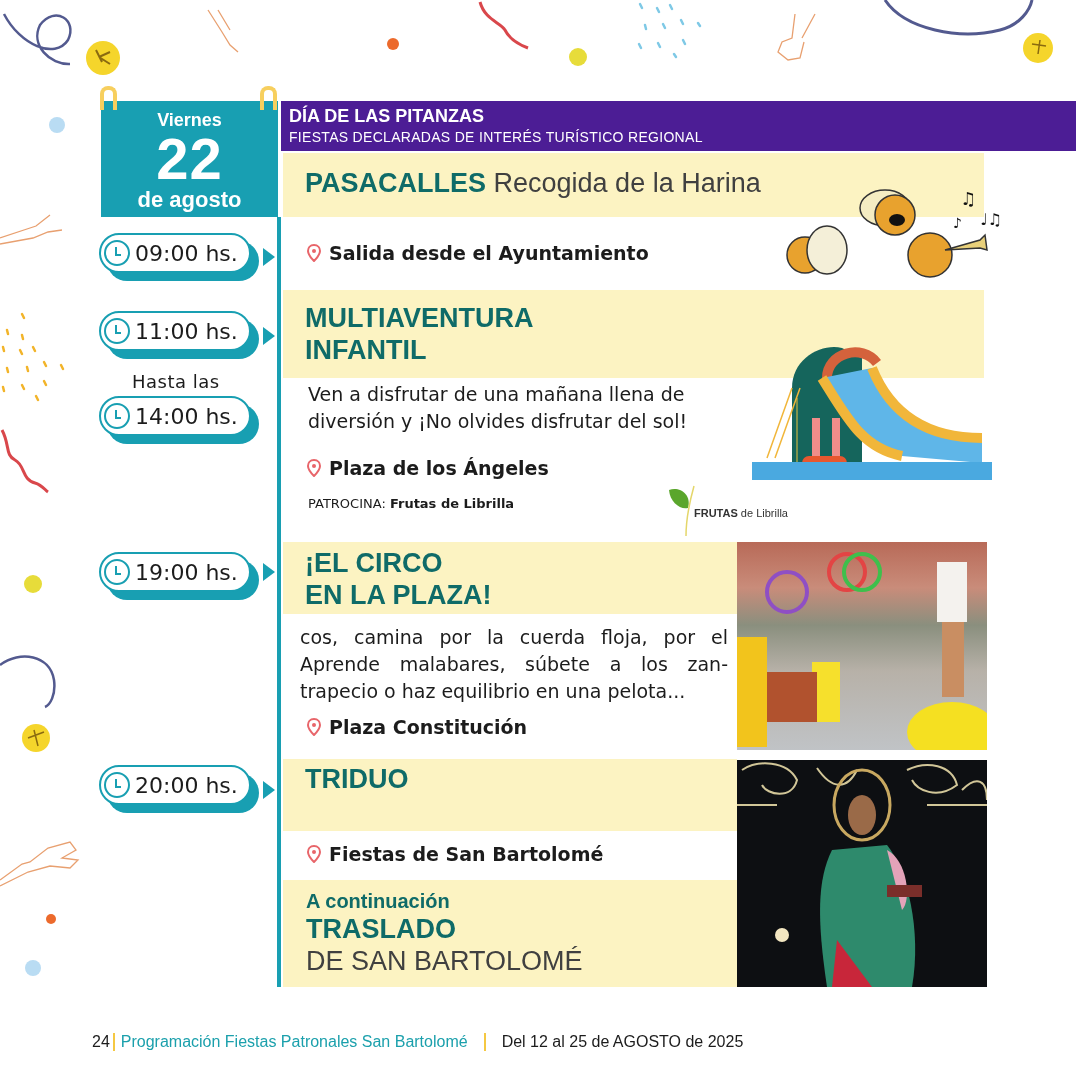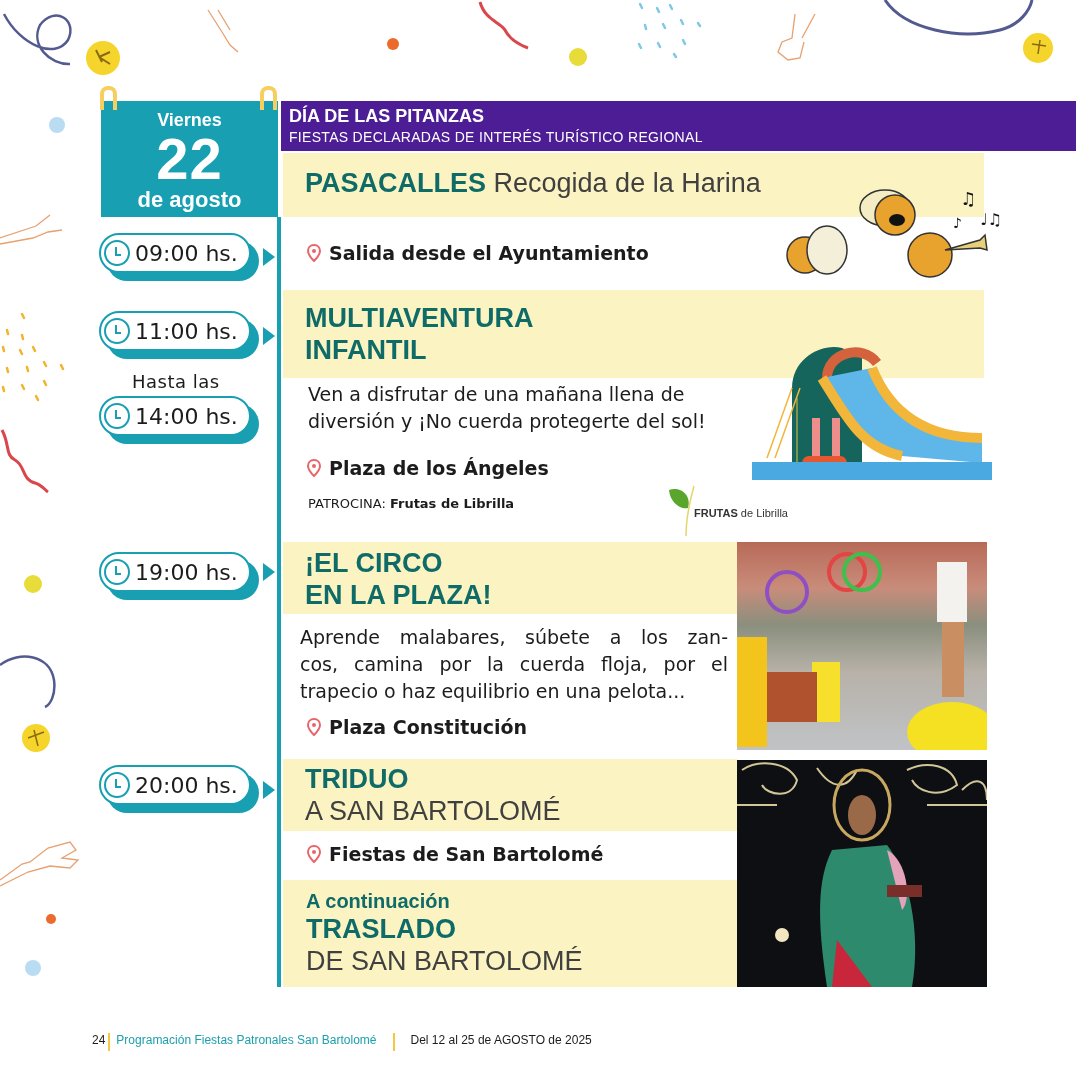--- a/index.html
+++ b/index.html
@@ -22,21 +22,21 @@
   .pin{display:inline-block;width:14px;height:18px;margin-right:8px;}
   .body-txt{font-family:"DejaVu Sans",sans-serif;font-size:19px;color:#1c1c1c;line-height:27px;}
   
   .pill{width:152px;height:40px;border:2px solid #189fb2;border-radius:22px;background:#fff;box-shadow:8px 8px 0 #189fb2;display:flex;align-items:center;box-sizing:border-box;}
   .pill .clock{width:26px;height:26px;border:2px solid #189fb2;border-radius:50%;margin-left:3px;margin-right:5px;position:relative;box-sizing:border-box;}
   .pill .clock:before{content:"";position:absolute;left:9px;top:5px;width:2px;height:9px;background:#189fb2;}
   .pill .clock:after{content:"";position:absolute;left:9px;top:12px;width:6px;height:2px;background:#189fb2;}
   .pill .time{font-family:"DejaVu Sans",sans-serif;font-size:22px;color:#1c1c1c;}
   .pill-arrow{width:0;height:0;border-top:9px solid transparent;border-bottom:9px solid transparent;border-left:12px solid #189fb2;}
   .photo{overflow:hidden;}
-  .footer{left:92px;top:1033px;font-size:12px;display:flex;align-items:flex-start;font-family:"Liberation Sans",sans-serif;}
+  .footer{left:92px;top:1033px;font-size:16px;display:flex;align-items:center;font-family:"Liberation Sans",sans-serif;}
   .footer .sep{width:2px;height:18px;background:#f5c842;margin:0 10px;}
 </style>
 </head>
 <body>
 
 <svg class="abs" style="left:0;top:0" width="1087" height="1087">
   <path d="M4 14 C20 45 55 60 68 40 C78 20 55 5 40 25 C30 45 50 65 70 64" fill="none" stroke="#535a8f" stroke-width="2.5"></path>
   <circle cx="103" cy="58" r="17" fill="#f5d52b"></circle>
   <path d="M96 50 L102 62 M99 57 L110 52 M99 57 L110 64" stroke="#8a6a10" stroke-width="2"></path>
   <path d="M208 10 L222 32 L230 45 L238 52 M218 10 L230 30" fill="none" stroke="#e8a070" stroke-width="1.3"></path>
@@ -106,21 +106,21 @@
   <text x="205" y="45" font-size="16" fill="#111" font-family="DejaVu Sans, sans-serif">♩♫</text>
   <text x="178" y="48" font-size="14" fill="#111" font-family="DejaVu Sans, sans-serif">♪</text>
 </svg>
 
 <div class="abs" style="left:305px;top:302px;font-size:27px;line-height:32px;">
   <div class="ttl-dark">MULTIAVENTURA</div>
   <div class="ttl-dark">INFANTIL</div>
 </div>
 <div class="abs body-txt" style="left:300px;top:381px;margin-left:8px;">
   <div>Ven a disfrutar de una mañana llena de</div>
-  <div>diversión y ¡No cuerda protegerte del sol!</div>
+  <div>diversión y ¡No olvides disfrutar del sol!</div>
 </div>
 <div class="abs loc" style="left:307px;top:457px;">
   <svg class="pin" viewBox="0 0 14 18">
       <path d="M7 1 C3 1 1 4 1 7 C1 11 7 17 7 17 C7 17 13 11 13 7 C13 4 11 1 7 1 Z" fill="none" stroke="#e8656a" stroke-width="2"></path>
       <circle cx="7" cy="7" r="2" fill="#e8656a"></circle>
     </svg>
   <span>Plaza de los Ángeles</span>
 </div>
 <div class="abs" style="left:308px;top:496px;font-family:'DejaVu Sans',sans-serif;font-size:13px;color:#1c1c1c;">
   <span>PATROCINA:</span>
@@ -150,22 +150,22 @@
   <rect x="50" y="118" width="45" height="14" rx="7" fill="#e7572f"></rect>
   <rect x="0" y="124" width="240" height="18" fill="#4aa9e0"></rect>
 </svg>
 
 <div class="abs band" style="left:283px;top:542px;width:454px;height:72px;"></div>
 <div class="abs" style="left:305px;top:547px;font-size:27px;line-height:32px;">
   <div class="ttl-dark">¡EL CIRCO</div>
   <div class="ttl-dark">EN LA PLAZA!</div>
 </div>
 <div class="abs body-txt" style="left:300px;top:624px;width:428px;text-align:justify;">
+  <div style="text-align-last:justify;">cos, camina por la cuerda floja, por el</div>
   <div style="text-align-last:justify;">Aprende malabares, súbete a los zan-</div>
-  <div style="text-align-last:justify;">cos, camina por la cuerda floja, por el</div>
   <div>trapecio o haz equilibrio en una pelota...</div>
 </div>
 <div class="abs loc" style="left:307px;top:716px;">
   <svg class="pin" viewBox="0 0 14 18">
       <path d="M7 1 C3 1 1 4 1 7 C1 11 7 17 7 17 C7 17 13 11 13 7 C13 4 11 1 7 1 Z" fill="none" stroke="#e8656a" stroke-width="2"></path>
       <circle cx="7" cy="7" r="2" fill="#e8656a"></circle>
     </svg>
   <span>Plaza Constitución</span>
 </div>
 <div class="abs photo" style="left:737px;top:542px;width:250px;height:208px;background:linear-gradient(180deg,#b86a58 0%,#c98c7a 22%,#8a8f7e 40%,#b7b1a8 62%,#c0c3c6 100%);">
@@ -178,21 +178,20 @@
     <rect x="200" y="20" width="30" height="60" fill="#f4f2ee"></rect>
     <rect x="205" y="80" width="22" height="75" fill="#c98e62"></rect>
     <ellipse cx="215" cy="190" rx="45" ry="30" fill="#f5e021"></ellipse>
     <rect x="30" y="130" width="50" height="50" fill="#b1522e"></rect>
   </svg>
 </div>
 
 <div class="abs band" style="left:283px;top:759px;width:454px;height:72px;"></div>
 <div class="abs" style="left:305px;top:763px;font-size:27px;line-height:32px;">
   <div class="ttl-dark">TRIDUO</div>
-  <div class="ttl-teal">A SAN BARTOLOMÉ</div>
 </div>
 <div class="abs loc" style="left:307px;top:843px;">
   <svg class="pin" viewBox="0 0 14 18">
       <path d="M7 1 C3 1 1 4 1 7 C1 11 7 17 7 17 C7 17 13 11 13 7 C13 4 11 1 7 1 Z" fill="none" stroke="#e8656a" stroke-width="2"></path>
       <circle cx="7" cy="7" r="2" fill="#e8656a"></circle>
     </svg>
   <span>Fiestas de San Bartolomé</span>
 </div>
 <div class="abs band" style="left:283px;top:880px;width:454px;height:107px;"></div>
 <div class="abs" style="left:306px;top:889px;">

